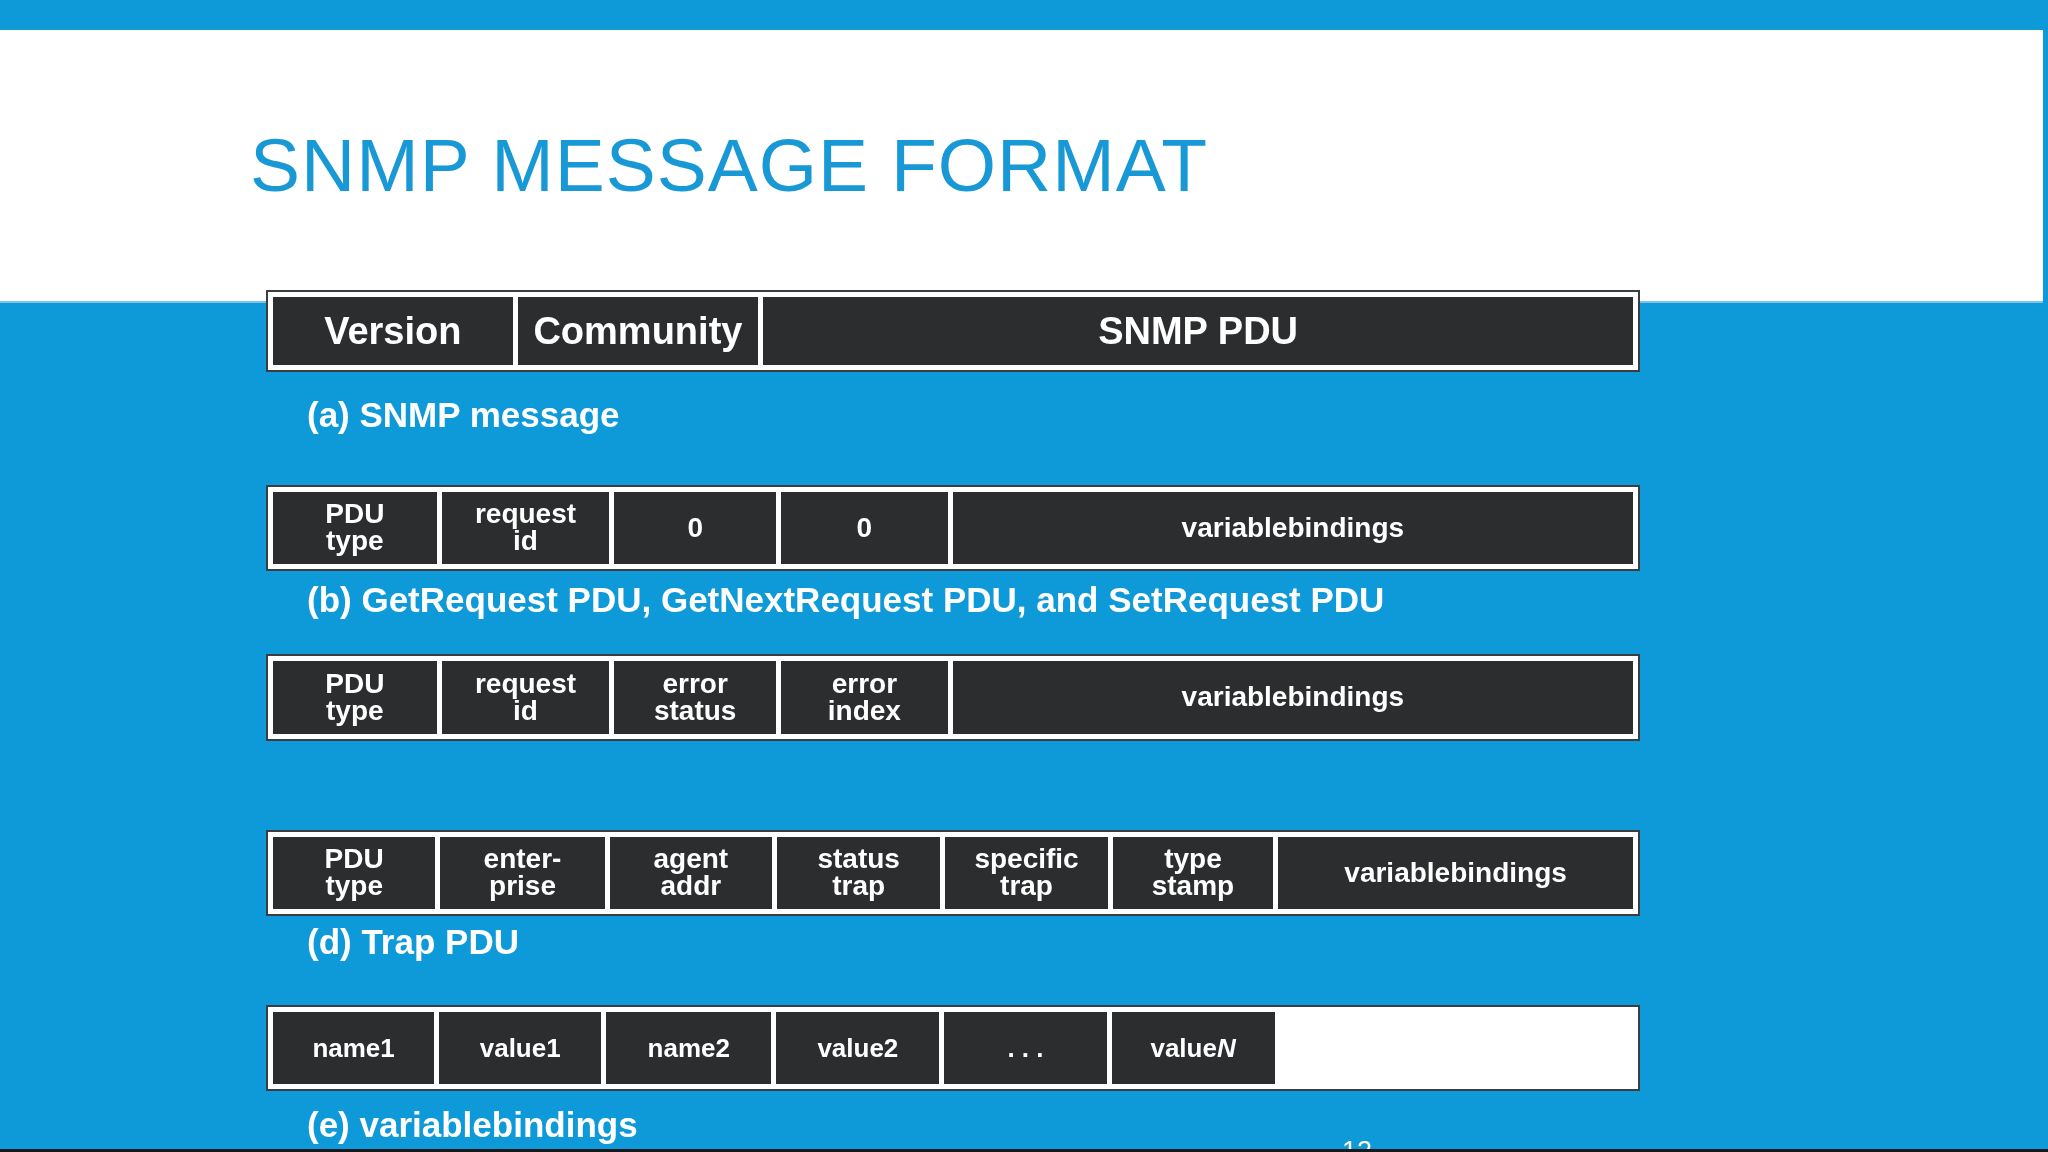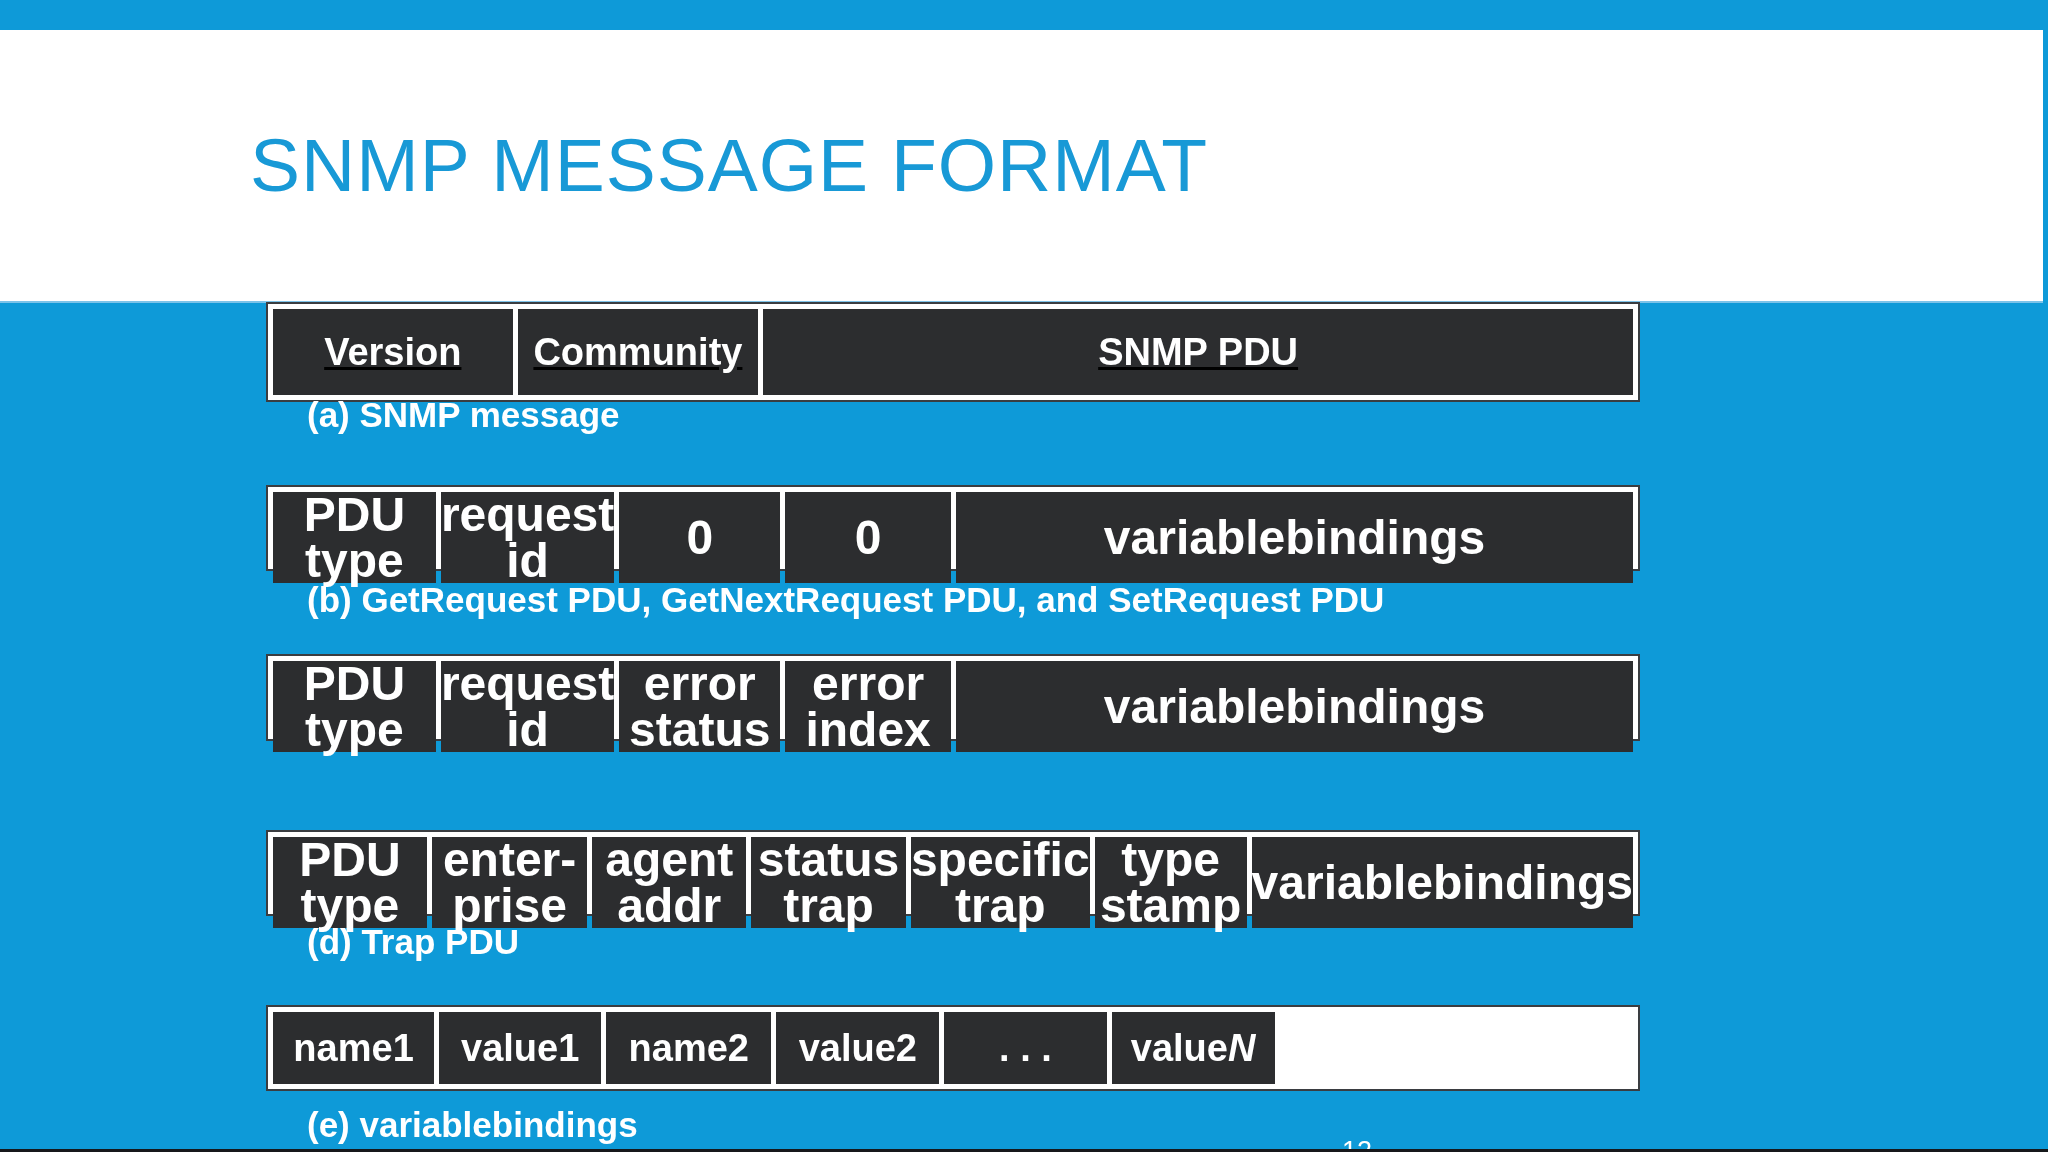--- a/index.html
+++ b/index.html
@@ -42,40 +42,40 @@
     padding: 5px;
     box-sizing: border-box;
     display: grid;
     gap: 5px;
     box-shadow: 0 0 0 2px #3a3d41;
   }
   .fmt-table .cell {
     background: #2c2d2f;
     color: #ffffff;
     font-weight: bold;
-    font-size: 48px;
+    font-size: 28px;
     line-height: 0.95;
     display: flex;
     flex-direction: column;
     align-items: center;
     justify-content: center;
     text-align: center;
     white-space: nowrap;
   }
   .fmt-table .cell .ln { display: block; }
   .fmt-table .cell .ln:empty { display: none; }
   .sfx { font-style: italic; }
 
-  .table-a { top: 304px;  height: 96px; grid-template-columns: 243fr 244fr 882fr; text-decoration: underline; }
+  .table-a { top: 292px;  height: 78px; grid-template-columns: 243fr 244fr 882fr; }
   .table-a .cell { font-size: 38px; }
   .table-b { top: 487px;  height: 82px; grid-template-columns: 167fr 171fr 165fr 170fr 694fr; }
   .table-c { top: 656px;  height: 83px; grid-template-columns: 167fr 171fr 165fr 170fr 694fr; }
   .table-d { top: 832px;  height: 82px; grid-template-columns: 167fr 169fr 167fr 168fr 167fr 165fr 365fr; }
   .table-e { top: 1007px; height: 82px; grid-template-columns: 166fr 167fr 170fr 168fr 167fr 168fr 364fr; }
-  .table-e .cell { font-size: 38px; }
+  .table-e .cell { font-size: 26px; }
 
   
   .caption {
     position: absolute;
     left: 285px;
     color: #ffffff;
     font-weight: bold;
     font-size: 35px;
     line-height: 1.1;
     white-space: nowrap;

